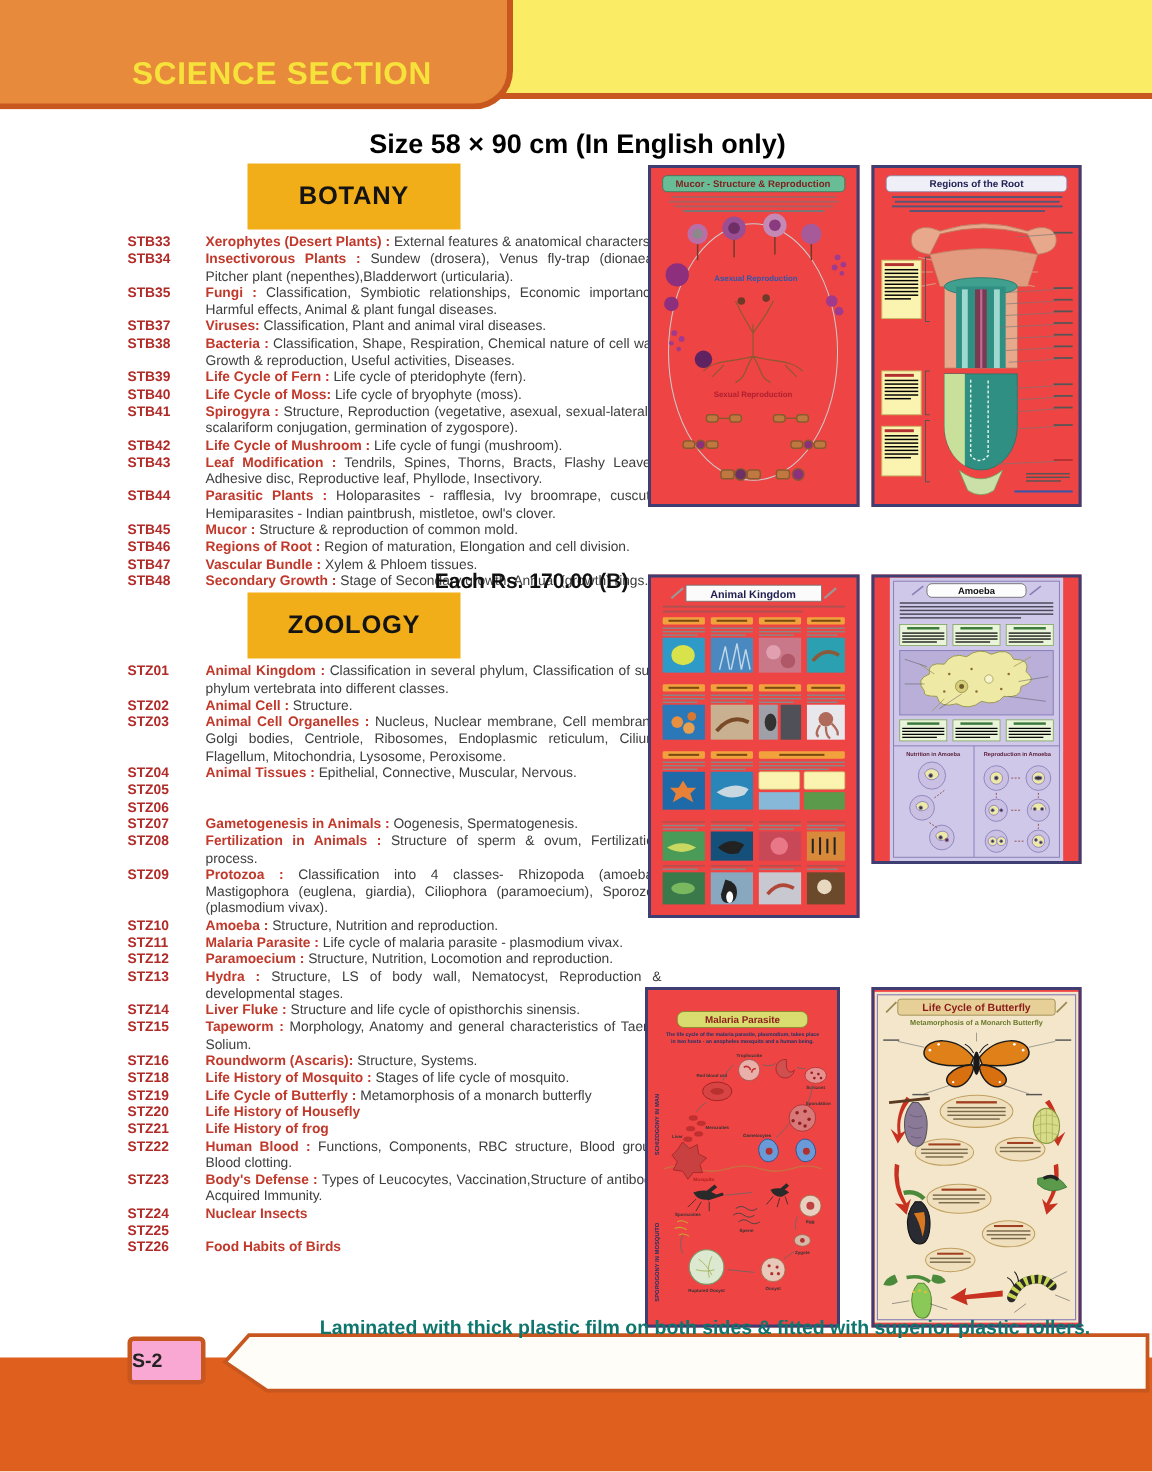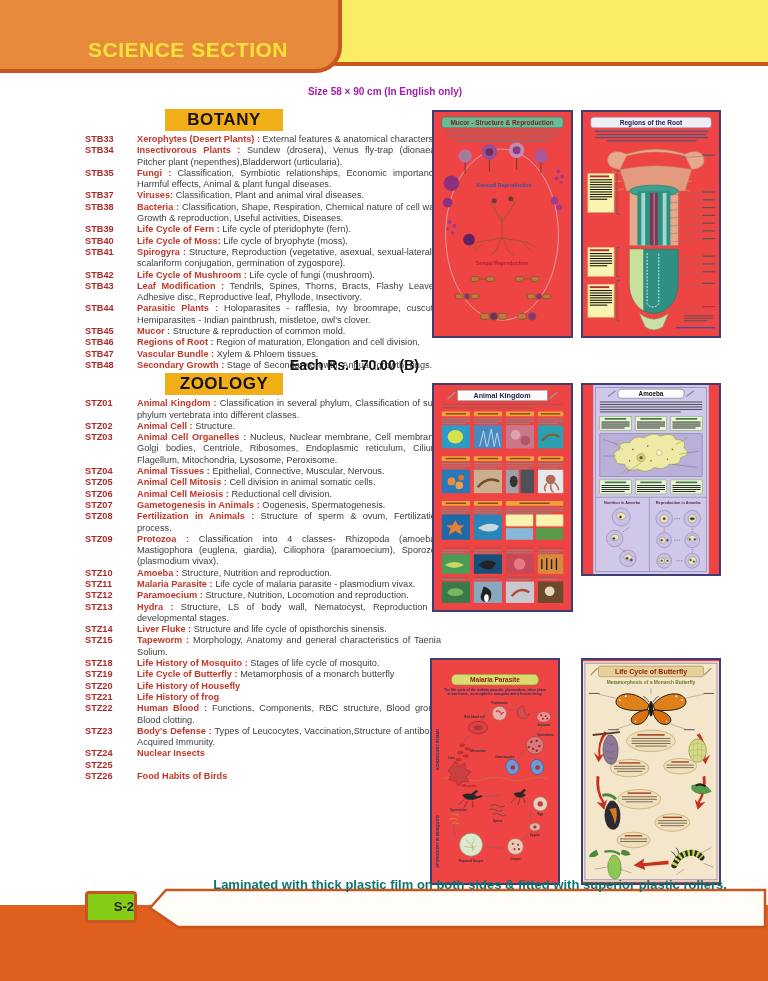--- a/index.html
+++ b/index.html
@@ -5,26 +5,26 @@
   html,body{margin:0;padding:0;}
   body{font-family:"Liberation Sans",sans-serif;background:#fff;}
   .page{position:relative;width:768px;height:981px;background:#fff;overflow:hidden;}
 
   
   .yellow-strip{position:absolute;left:300px;top:0;width:468px;height:62px;background:#FBEC66;
     border-bottom:4px solid #C8571F;border-bottom-left-radius:26px;}
   .orange-tab{position:absolute;left:0;top:0;width:342px;height:73px;background:#E78A3C;
     border-right:4px solid #C8571F;border-bottom:4px solid #C8571F;border-bottom-right-radius:26px;box-sizing:border-box;}
   .section-title{position:absolute;left:88px;bottom:7px;font-size:21px;font-weight:bold;color:#F6E23A;letter-spacing:.5px;}
-  .size-note{position:absolute;left:85px;top:86px;width:600px;text-align:center;font-size:10px;font-weight:bold;color:#a21caf;}
+  .size-note{position:absolute;left:85px;top:86px;width:600px;text-align:center;font-size:18px;font-weight:bold;color:#000000;}
 
   
   .catalog-col{position:absolute;left:85px;top:107px;width:356px;font-size:9.2px;line-height:11.3px;}
-  .cat-heading{font-size:17px;line-height:20px;font-weight:bold;background:#F2AE19;width:118px;
-    margin:2px 0 3px 80px;text-align:center;padding:1px 0;color:#141414;letter-spacing:.5px;}
+  .cat-heading{font-size:17px;line-height:20px;font-weight:bold;background:#F2AE19;width:142px;
+    margin:2px 0 3px 80px;text-align:center;padding:12px 0;color:#141414;letter-spacing:.5px;}
   .row{display:flex;}
   .code{width:52px;flex:none;color:#B02B28;font-weight:bold;}
   .txt{flex:1;text-align:justify;}
   .nm{color:#C0392B;font-weight:bold;}
   .ds{color:#3D3D3D;}
   .ds::before{content:" ";}
   .price-note{text-align:right;padding-right:22px;font-size:14px;font-weight:bold;color:#111;margin-top:-11.3px;}
 
   
   .thumb{position:absolute;background:#ef4444;border:2px solid #3E3E72;box-sizing:border-box;display:block;}
@@ -34,22 +34,22 @@
   .t4{left:581px;top:383px;width:140px;height:193px;}
   .t5{left:430px;top:658px;width:130px;height:227px;}
   .t6{left:581px;top:658px;width:140px;height:227px;}
   .thumb svg{width:100%;height:100%;display:block;}
 
   
   .footer-band{position:absolute;left:0;top:905px;width:768px;height:76px;background:#DE5F1E;}
   .footer-banner-svg{position:absolute;left:146px;top:887px;width:622px;height:44px;}
   .footer-note{position:absolute;left:200px;top:877px;width:540px;text-align:center;
     font-size:13px;font-weight:bold;color:#0f766e;}
-  .page-badge{position:absolute;left:85px;top:891px;width:46px;height:26px;background:#84cc16;
-    border:3px solid #C8571F;border-radius:4px;text-align:right;font-size:13px;font-weight:bold;color:#222;line-height:26px;}
+  .page-badge{position:absolute;left:85px;top:891px;width:46px;height:26px;background:#f9a8d4;
+    border:3px solid #C8571F;border-radius:4px;text-align:left;font-size:13px;font-weight:bold;color:#222;line-height:26px;}
 </style>
 </head>
 <body>
 
 <div class="page">
 
   <div class="yellow-strip"></div>
   <div class="orange-tab">
     <div class="section-title">SCIENCE SECTION</div>
   </div>
@@ -152,26 +152,24 @@
     <div class="txt"><span class="nm">Animal Cell Organelles :</span><span class="ds">Nucleus, Nuclear membrane, Cell membrane, Golgi bodies, Centriole, Ribosomes, Endoplasmic reticulum, Cilium, Flagellum, Mitochondria, Lysosome, Peroxisome.</span></div>
   </div>
 
   <div class="row">
     <div class="code">STZ04</div>
     <div class="txt"><span class="nm">Animal Tissues :</span><span class="ds">Epithelial, Connective, Muscular, Nervous.</span></div>
   </div>
 
   <div class="row">
     <div class="code">STZ05</div>
-    <div class="txt"><span class="nm">Animal Cell Mitosis :</span><span class="ds">Cell division in animal somatic cells.</span></div>
   </div>
 
   <div class="row">
     <div class="code">STZ06</div>
-    <div class="txt"><span class="nm">Animal Cell Meiosis :</span><span class="ds">Reductional cell division.</span></div>
   </div>
 
   <div class="row">
     <div class="code">STZ07</div>
     <div class="txt"><span class="nm">Gametogenesis in Animals :</span><span class="ds">Oogenesis, Spermatogenesis.</span></div>
   </div>
 
   <div class="row">
     <div class="code">STZ08</div>
     <div class="txt"><span class="nm">Fertilization in Animals :</span><span class="ds">Structure of sperm &amp; ovum, Fertilization process.</span></div>
@@ -205,20 +203,24 @@
   <div class="row">
     <div class="code">STZ14</div>
     <div class="txt"><span class="nm">Liver Fluke :</span><span class="ds">Structure and life cycle of opisthorchis sinensis.</span></div>
   </div>
 
   <div class="row">
     <div class="code">STZ15</div>
     <div class="txt"><span class="nm">Tapeworm :</span><span class="ds">Morphology, Anatomy and general characteristics of Taenia Solium.</span></div>
   </div>
 
+  <div class="row">
+    <div class="code">STZ16</div>
+    <div class="txt"><span class="nm">Roundworm (Ascaris):</span><span class="ds">Structure, Systems.</span></div>
+  </div>
 
 
   <div class="row">
     <div class="code">STZ18</div>
     <div class="txt"><span class="nm">Life History of Mosquito :</span><span class="ds">Stages of life cycle of mosquito.</span></div>
   </div>
 
   <div class="row">
     <div class="code">STZ19</div>
     <div class="txt"><span class="nm">Life Cycle of Butterfly :</span><span class="ds">Metamorphosis of a monarch butterfly</span></div>

